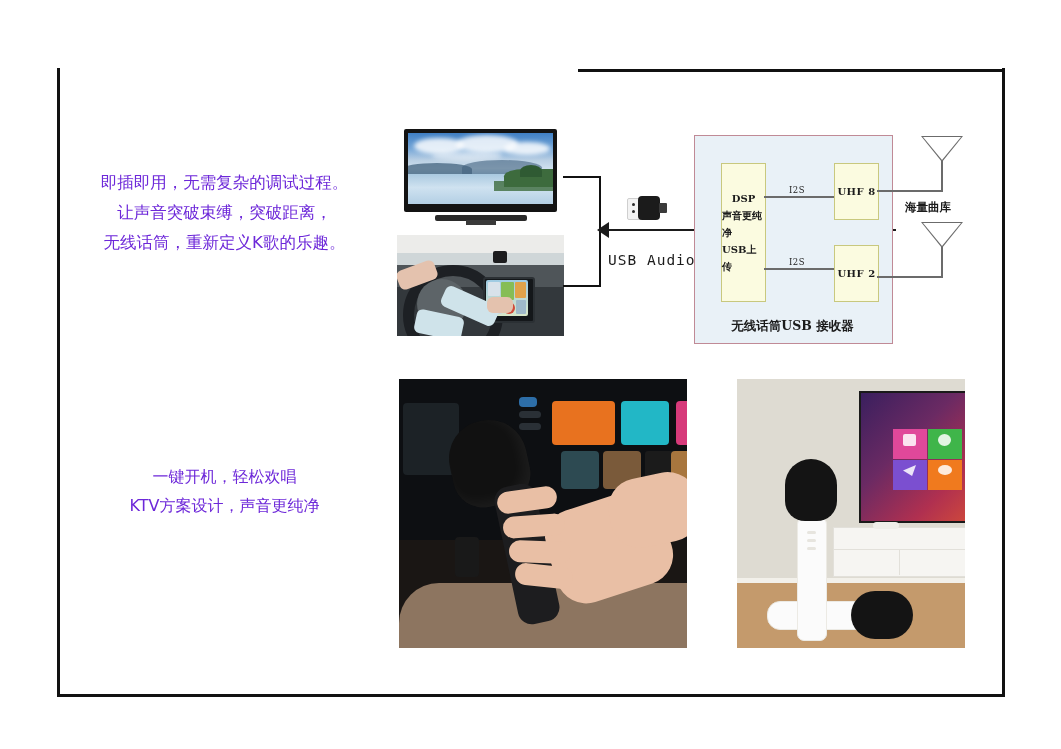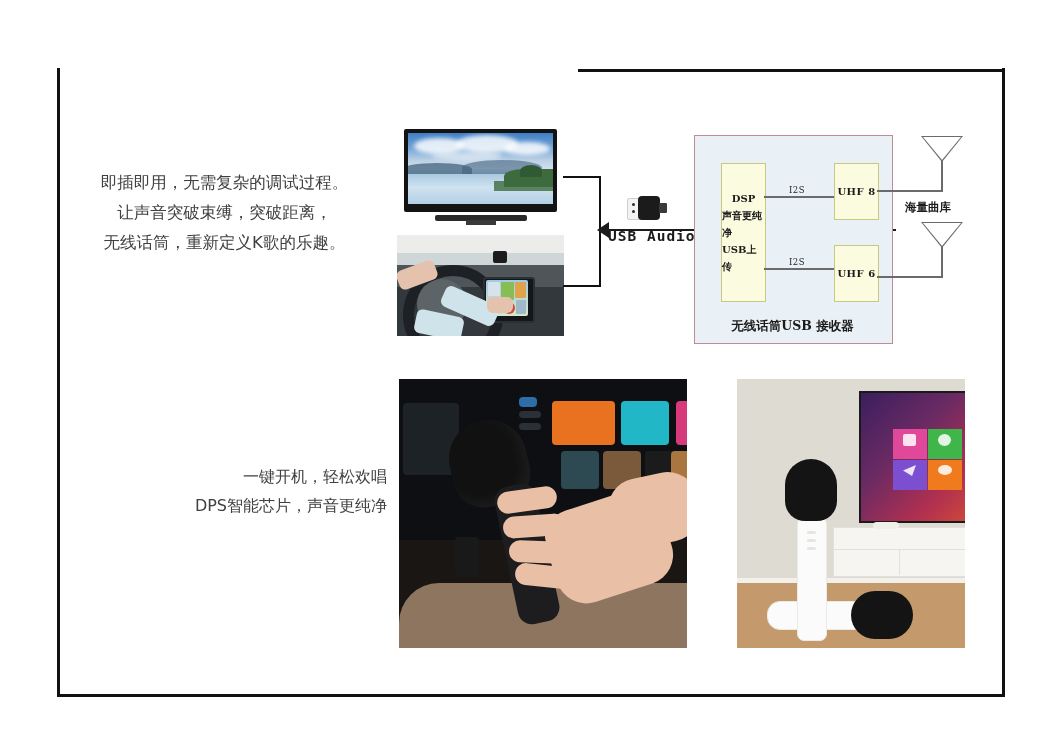--- a/index.html
+++ b/index.html
@@ -19,26 +19,26 @@
   
   .title{
     position:absolute;left:82px;top:42px;
     font-size:34px;font-weight:bold;color:#e3041c;
     letter-spacing:0px;white-space:nowrap;
     font-family:"Liberation Sans","DejaVu Sans",sans-serif;
   }
 
   
   .para{
-    position:absolute;text-align:center;color:#404040;
+    position:absolute;text-align:center;color:#6d28d9;
     font-size:16.5px;line-height:30px;white-space:nowrap;
     font-family:"DejaVu Sans","Liberation Sans",sans-serif;
   }
   .para.p1{left:62px;top:168px;width:325px;}
-  .para.p2{left:62px;top:462px;width:325px;font-size:16px;line-height:29px;text-align:right;}
+  .para.p2{left:62px;top:462px;width:325px;font-size:16px;line-height:29px;}
   .para div{width:100%;}
 
   
   .photo{position:absolute;overflow:hidden;}
 
   
   .tv-photo{left:397px;top:126px;width:167px;height:101px;background:#ffffff;}
   .tv-body{position:absolute;left:7px;top:3px;width:153px;height:83px;background:#131313;border-radius:2px;}
   .tv-screen{position:absolute;left:4px;top:4px;width:145px;height:71px;overflow:hidden;
     background:linear-gradient(#3f7fc4 0%,#76a7d8 22%,#b9cfe3 38%,#cfe0ee 50%,#9dc2dd 62%,#6ea4cf 78%,#4b86b8 100%);}
@@ -68,22 +68,22 @@
   
   .conn{position:absolute;background:#111;}
 
   
   .usb-icon{position:absolute;left:624px;top:196px;width:42px;height:24px;}
   .usb-plug{position:absolute;left:14px;top:0;width:22px;height:24px;background:#1b1b1b;border-radius:4px;}
   .usb-tip{position:absolute;left:35px;top:7px;width:8px;height:10px;background:#3a3a3a;border-radius:1px;}
   .usb-shell{position:absolute;left:3px;top:2px;width:13px;height:20px;background:#f3f3f3;border:1px solid #cfcfcf;border-radius:2px;}
   .usb-dot{position:absolute;left:8px;width:3px;height:3px;background:#2b2b2b;border-radius:50%;}
 
-  .usb-label{position:absolute;left:608px;top:228px;font-size:14.5px;color:#1b1b1b;letter-spacing:1px;
-    font-family:"DejaVu Sans Mono","Liberation Mono",monospace;white-space:nowrap;font-weight:bold;}
+  .usb-label{position:absolute;left:608px;top:252px;font-size:14.5px;color:#1b1b1b;letter-spacing:1px;
+    font-family:"DejaVu Sans Mono","Liberation Mono",monospace;white-space:nowrap;}
   .arrow-line{position:absolute;left:600px;top:229px;width:296px;height:2px;background:#1b1b1b;}
   .arrow-head{position:absolute;left:597px;top:222px;width:0;height:0;
     border-top:8px solid transparent;border-bottom:8px solid transparent;border-right:12px solid #1b1b1b;}
 
   
   .diagram{position:absolute;left:694px;top:135px;width:197px;height:207px;
     background:#e9f1f7;border:1.5px solid #c08a96;}
   .blk{position:absolute;background:#fbfbe0;border:1.5px solid #c8c87e;
     display:flex;flex-direction:column;align-items:center;justify-content:center;
     font-family:"DejaVu Serif","Liberation Serif",serif;color:#1b1b1b;}
@@ -144,21 +144,21 @@
 
 
   <div class="para p1">
     <div>即插即用，无需复杂的调试过程。</div>
     <div>让声音突破束缚，突破距离，</div>
     <div>无线话筒，重新定义K歌的乐趣。</div>
   </div>
 
   <div class="para p2">
     <div>一键开机，轻松欢唱</div>
-    <div>DPS智能芯片，声音更纯净</div>
+    <div>KTV方案设计，声音更纯净</div>
   </div>
 
   <div class="photo tv-photo">
     <div class="tv-body">
       <div class="tv-screen">
         <div class="tv-cloud" style="left:6px;top:5px;width:50px;height:16px;"></div>
         <div class="tv-cloud" style="left:48px;top:2px;width:62px;height:18px;"></div>
         <div class="tv-cloud" style="left:96px;top:9px;width:46px;height:13px;"></div>
         <div class="tv-cloud" style="left:24px;top:18px;width:70px;height:10px;opacity:.6;"></div>
         <div class="tv-mtn" style="left:-6px;top:30px;width:70px;height:12px;border-radius:50% 50% 0 0;opacity:.75;"></div>
@@ -217,21 +217,21 @@
   <div class="blk blk-dsp">
     <div>DSP</div>
     <div>声音更纯净</div>
     <div>USB上传</div>
   </div>
 
   <div class="blk blk-uhf1">
     <div>UHF 8</div>
   </div>
   <div class="blk blk-uhf2">
-    <div>UHF 6</div>
+    <div>UHF 2</div>
   </div>
 
   <div class="wire" style="left:764px;top:196px;width:70px;"></div>
   <div class="wire" style="left:764px;top:268px;width:70px;"></div>
   <div class="i2s" style="left:789px;top:185px;">I2S</div>
   <div class="i2s" style="left:789px;top:257px;">I2S</div>
 
   <div class="ant-lead" style="left:877px;top:190px;width:66px;height:1.5px;"></div>
   <div class="ant-lead" style="left:877px;top:276px;width:66px;height:1.5px;"></div>
 

